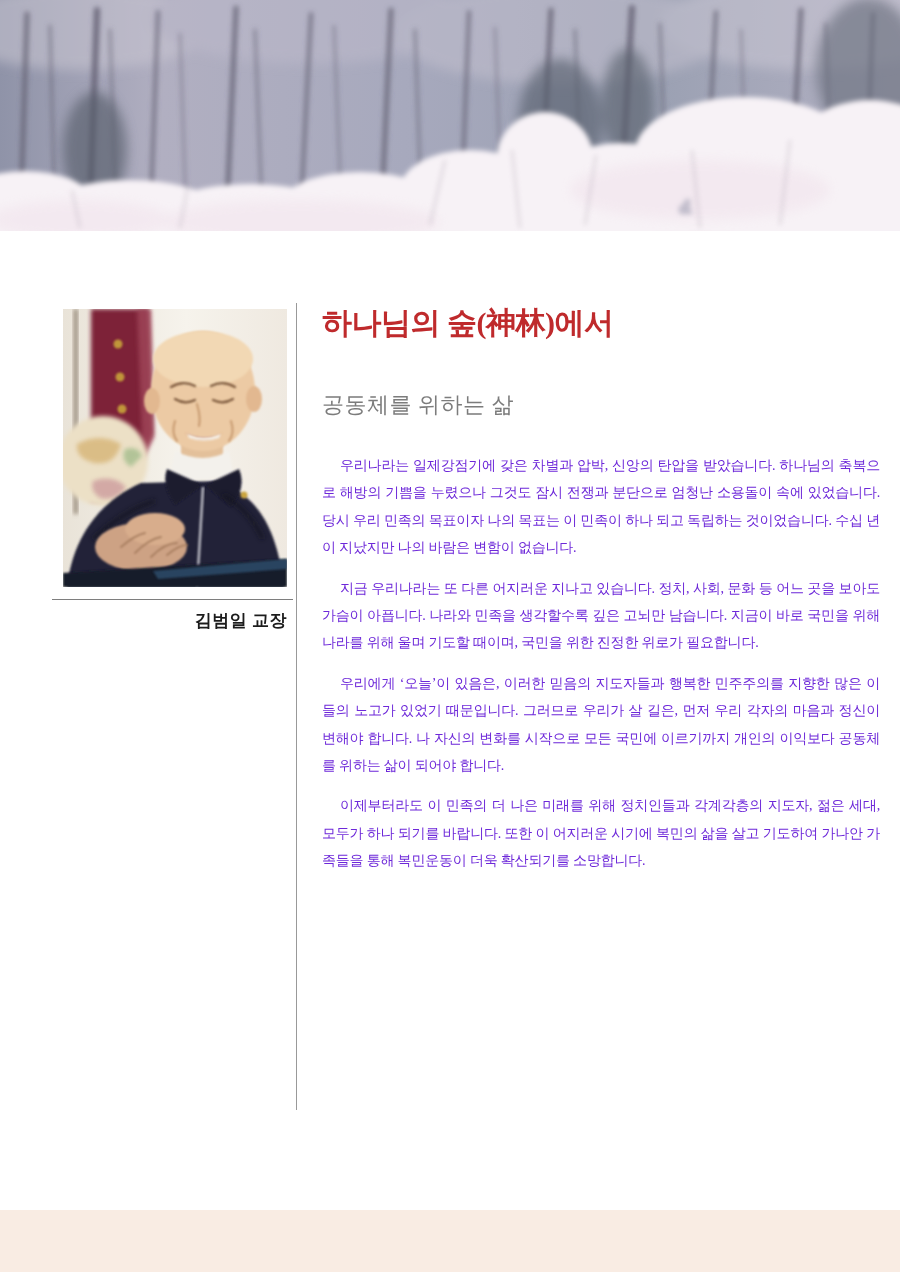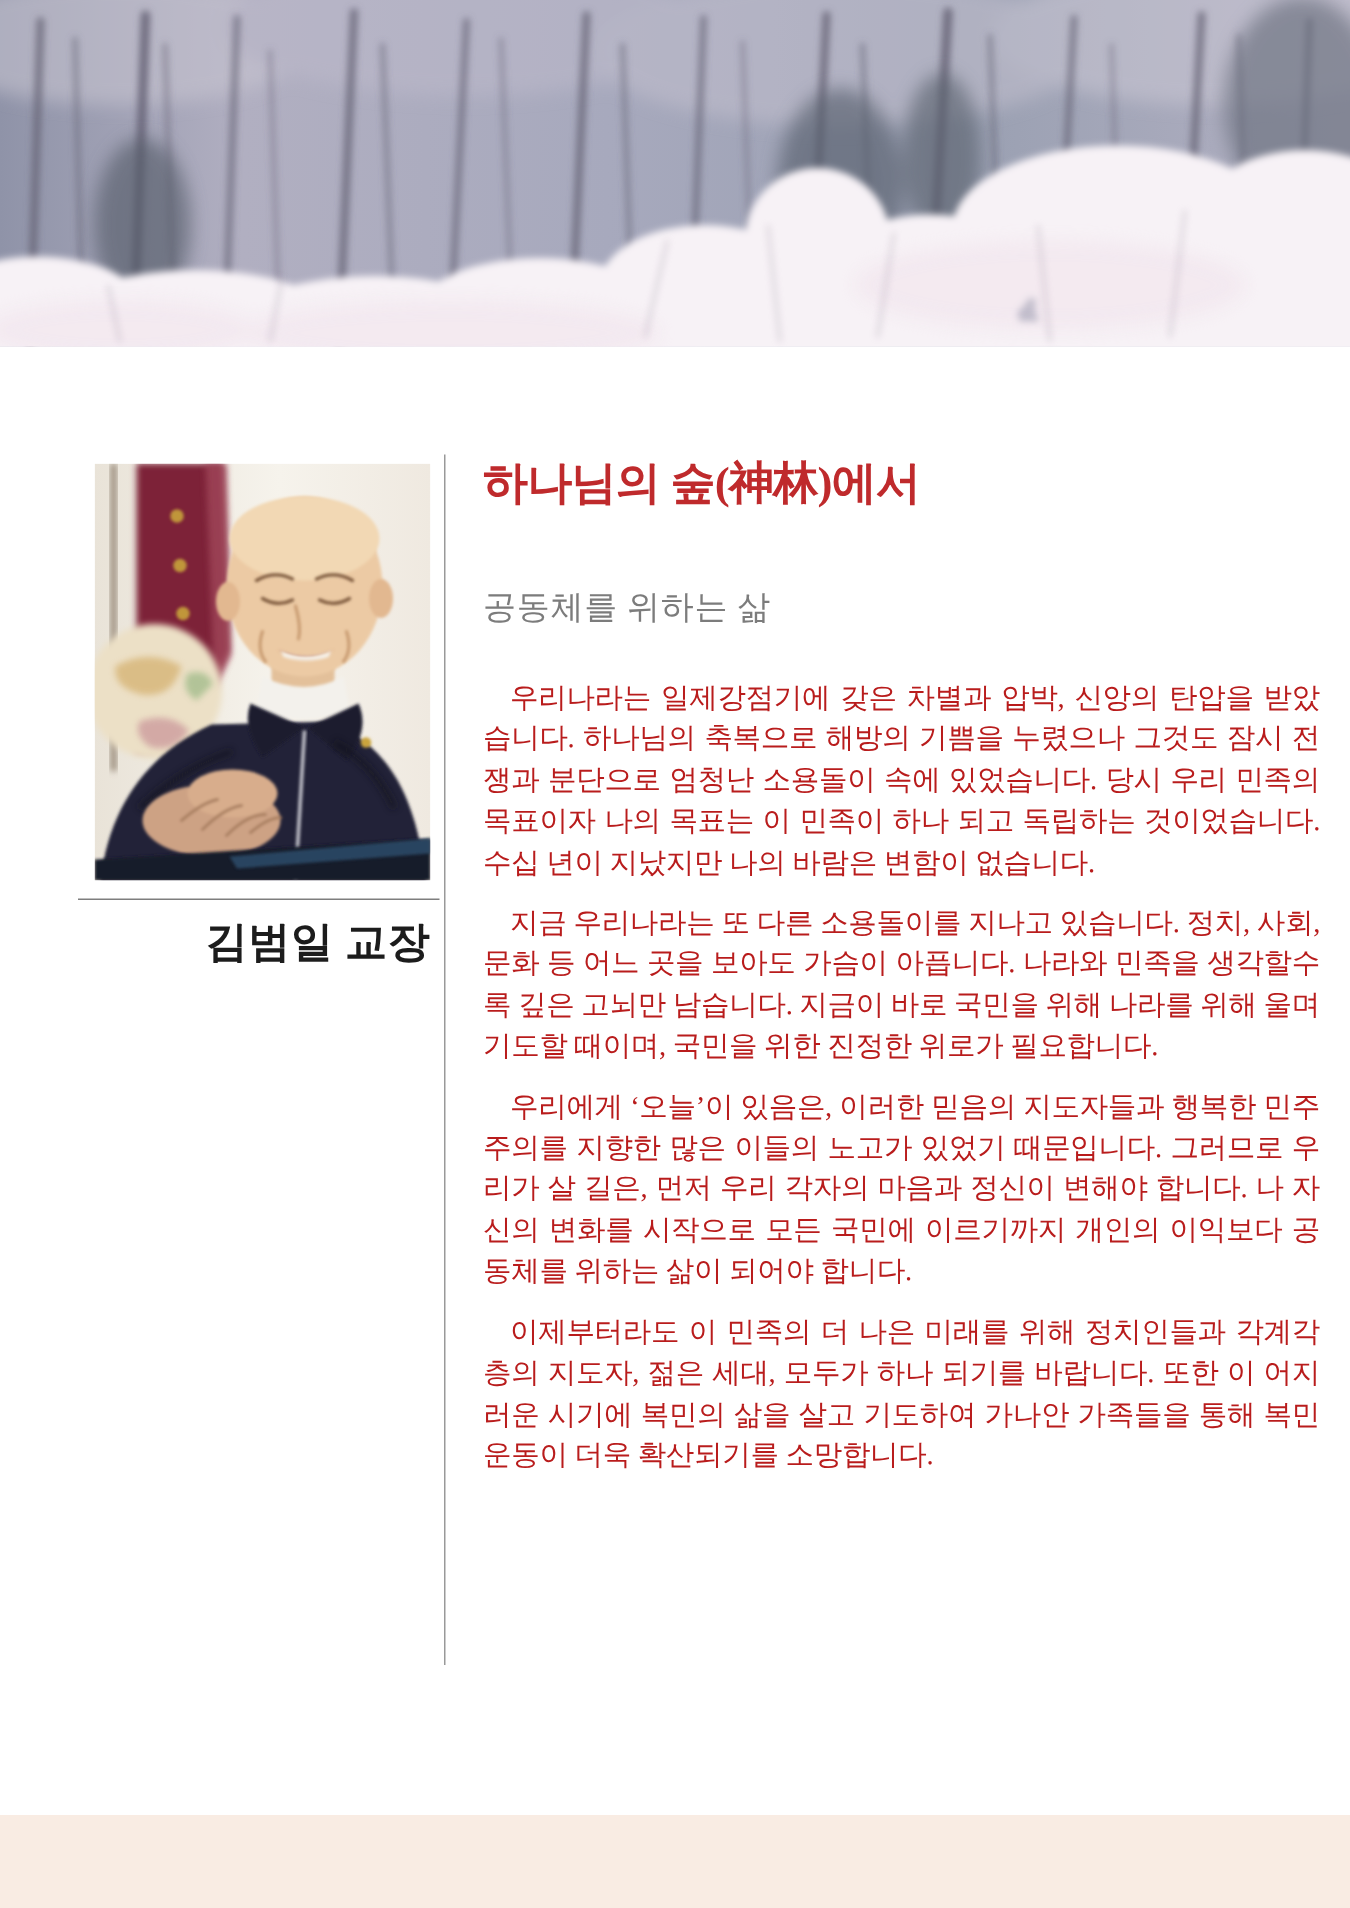--- a/index.html
+++ b/index.html
@@ -35,21 +35,21 @@
     position: absolute;
     left: 52px; top: 599px;
     width: 241px; height: 1px;
     background: #7e7e7e;
   }
   .caption {
     position: absolute;
     left: 52px; top: 609px;
     width: 235px;
     text-align: right;
-    font-size: 28px;
+    font-size: 17px;
     font-weight: bold;
     color: #1c1c1c;
     letter-spacing: 0.5px;
   }
 
   
   .v-divider {
     position: absolute;
     left: 296px; top: 303px;
     width: 1px; height: 807px;
@@ -74,23 +74,23 @@
     margin: 44px 0 16px 0;
     font-size: 22px;
     line-height: 30px;
     font-weight: normal;
     color: #7c7c7c;
     letter-spacing: 0.5px;
   }
   .body-text { margin-top: 32px; }
   .body-text p {
     margin: 0 0 13px 0;
-    font-size: 19px;
+    font-size: 14px;
     line-height: 27.4px;
-    color: #b91c1c;
+    color: #6d28d9;
     text-align: justify;
     text-indent: 18px;
     word-break: break-all;
     letter-spacing: -0.2px;
   }
   .body-text p:last-child { margin-bottom: 0; }
 
   
   .footer-band {
     position: absolute;
@@ -286,21 +286,21 @@
   <div class="caption-rule"></div>
   <div class="caption">김범일 교장</div>
 
   <div class="v-divider"></div>
 
   <article class="article">
     <h1 class="title">하나님의 숲(神林)에서</h1>
     <h2 class="subtitle">공동체를 위하는 삶</h2>
     <div class="body-text">
       <p>우리나라는 일제강점기에 갖은 차별과 압박, 신앙의 탄압을 받았습니다. 하나님의 축복으로 해방의 기쁨을 누렸으나 그것도 잠시 전쟁과 분단으로 엄청난 소용돌이 속에 있었습니다. 당시 우리 민족의 목표이자 나의 목표는 이 민족이 하나 되고 독립하는 것이었습니다. 수십 년이 지났지만 나의 바람은 변함이 없습니다.</p>
-      <p>지금 우리나라는 또 다른 소용돌이를 지나고 있습니다. 정치, 사회, 문화 등 어느 곳을 보아도 가슴이 아픕니다. 나라와 민족을 생각할수록 깊은 고뇌만 남습니다. 지금이 바로 국민을 위해 나라를 위해 울며 기도할 때이며, 국민을 위한 진정한 위로가 필요합니다.</p>
+      <p>지금 우리나라는 또 다른 어지러운 지나고 있습니다. 정치, 사회, 문화 등 어느 곳을 보아도 가슴이 아픕니다. 나라와 민족을 생각할수록 깊은 고뇌만 남습니다. 지금이 바로 국민을 위해 나라를 위해 울며 기도할 때이며, 국민을 위한 진정한 위로가 필요합니다.</p>
       <p>우리에게 ‘오늘’이 있음은, 이러한 믿음의 지도자들과 행복한 민주주의를 지향한 많은 이들의 노고가 있었기 때문입니다. 그러므로 우리가 살 길은, 먼저 우리 각자의 마음과 정신이 변해야 합니다. 나 자신의 변화를 시작으로 모든 국민에 이르기까지 개인의 이익보다 공동체를 위하는 삶이 되어야 합니다.</p>
       <p>이제부터라도 이 민족의 더 나은 미래를 위해 정치인들과 각계각층의 지도자, 젊은 세대, 모두가 하나 되기를 바랍니다. 또한 이 어지러운 시기에 복민의 삶을 살고 기도하여 가나안 가족들을 통해 복민운동이 더욱 확산되기를 소망합니다.</p>
     </div>
   </article>
 
   <footer class="footer-band"></footer>
 
 </div>
 
 </body></html>

